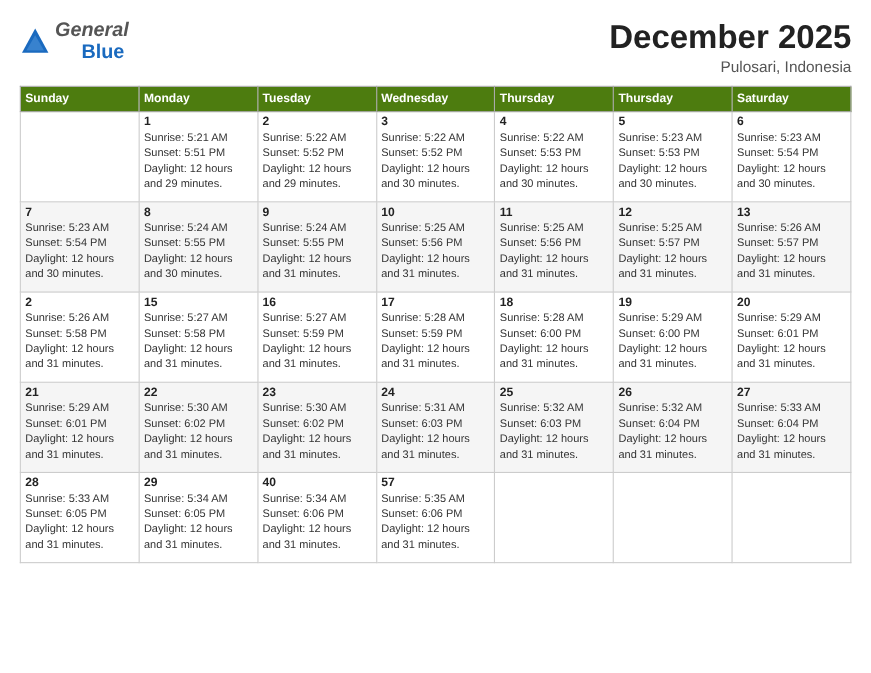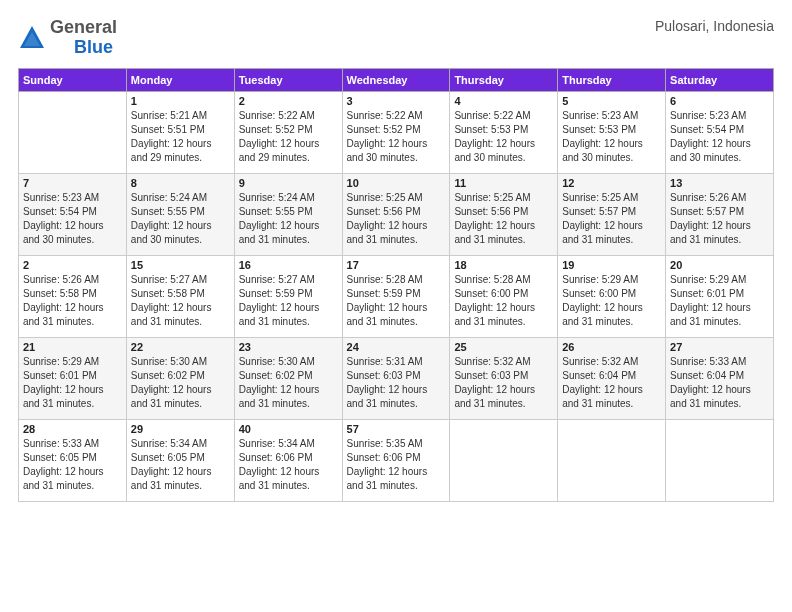--- a/index.html
+++ b/index.html
@@ -24,21 +24,21 @@
     .logo {
       display: flex;
       align-items: center;
       gap: 4px;
     }
     .logo-text {
       font-size: 18px;
       font-weight: bold;
       line-height: 1.1;
     }
-    .logo-general { color: #555; }
+    .logo-general { color: #555; font-style: italic; }
     .logo-blue { color: #1a6abf; margin-left: 24px; }
     .logo-icon {
       width: 28px;
       height: 28px;
     }
     .title-block {
       text-align: right;
     }
     .month-title {
       font-size: 30px;
@@ -48,21 +48,21 @@
     .subtitle {
       font-size: 14px;
       color: #555;
     }
     table {
       width: 100%;
       border-collapse: collapse;
       table-layout: fixed;
     }
     thead tr th {
-      background-color: #6d28d9;
+      background-color: #4d7c0f;
       color: #fff;
       font-size: 11px;
       font-weight: bold;
       padding: 5px 4px;
       text-align: left;
       border: 1px solid #aaa;
     }
     tbody tr td {
       vertical-align: top;
       border: 1px solid #ccc;
@@ -100,20 +100,21 @@
       <svg class="logo-icon" viewBox="0 0 28 28">
         <polygon points="14,2 26,24 2,24" fill="#1a6abf"></polygon>
         <polygon points="14,8 22,22 6,22" fill="#5599dd" opacity="0.5"></polygon>
       </svg>
       <div class="logo-text">
         <span class="logo-general">General</span><br>
         <span class="logo-blue">Blue</span>
       </div>
     </div>
     <div class="title-block">
+      <div class="month-title">December 2025</div>
       <div class="subtitle">Pulosari, Indonesia</div>
     </div>
   </div>
 
   <table>
     <thead>
       <tr>
         <th>Sunday</th>
         <th>Monday</th>
         <th>Tuesday</th>

